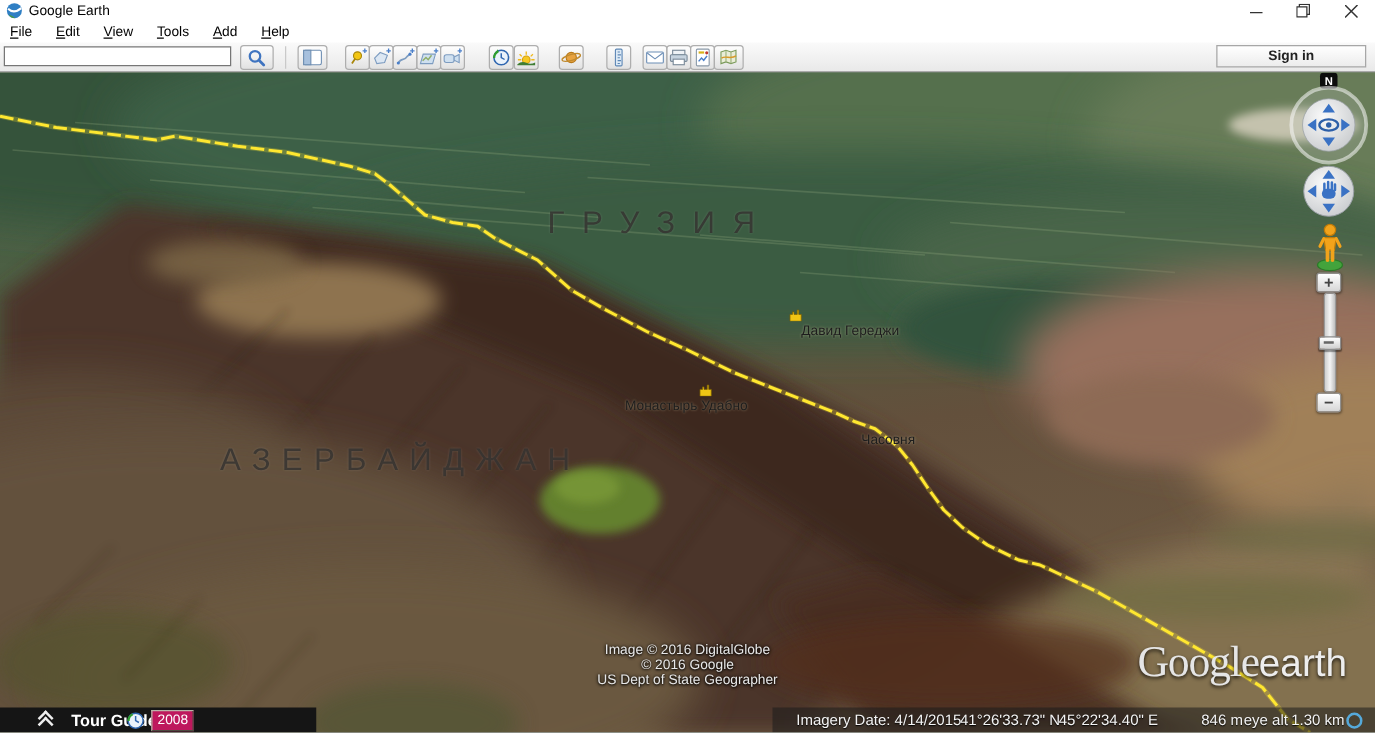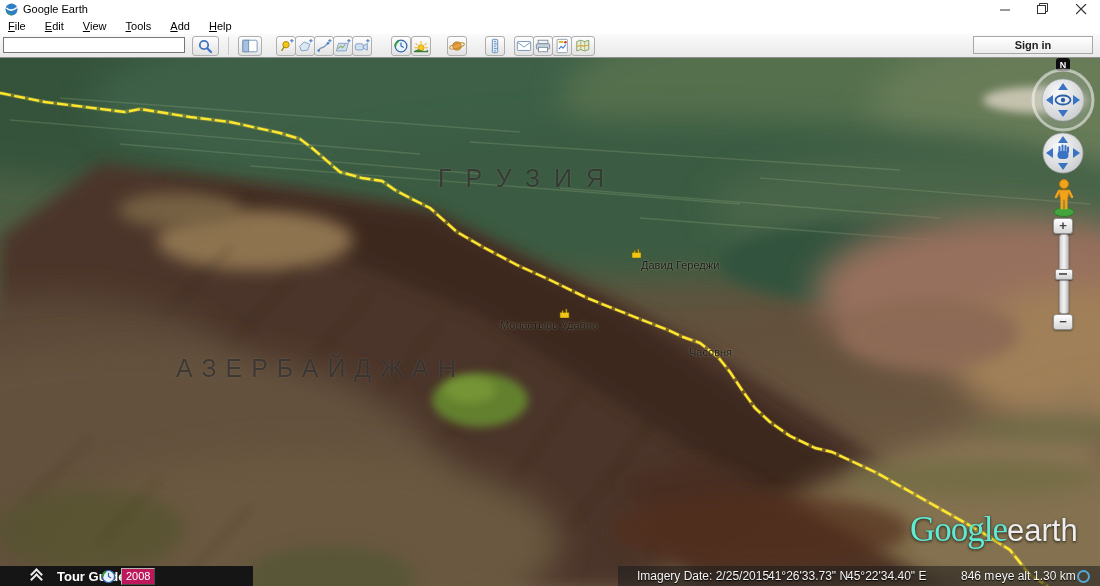--- a/index.html
+++ b/index.html
@@ -49,21 +49,21 @@
   .poi-chapel{left:689px;top:288px;text-align:center;}
   .poi-icon{position:absolute;cursor:pointer;}
   .icon-david{left:631px;top:186px;}
   .icon-monastery{left:559px;top:246px;}
 
   .copyright{position:absolute;left:430px;top:456px;width:240px;text-align:center;
              font-size:11px;line-height:12.2px;color:#e8e8e8;text-shadow:0 1px 2px #000,0 0 3px #000;}
 
   .ge-logo{position:absolute;left:910px;top:452px;white-space:nowrap;
            text-shadow:0 1px 3px rgba(0,0,0,0.8);}
-  .ge-logo .g1{font-family:"Liberation Serif",serif;font-size:35px;color:#5eead4;letter-spacing:-1px;}
+  .ge-logo .g1{font-family:"Liberation Serif",serif;font-size:35px;color:#e5e5e5;letter-spacing:-1px;}
   .ge-logo .g2{font-family:"Liberation Sans",sans-serif;font-size:31px;color:#ededed;font-weight:300;}
 
   
   .nav-look{position:absolute;left:1028px;top:0px;}
   .nav-move{position:absolute;left:1040px;top:72px;}
   .nav-pegman{position:absolute;left:1051px;top:118px;cursor:grab;}
   .nav-zoom{position:absolute;left:1053px;top:160px;width:22px;}
   .zbtn{position:relative;width:20px;height:16px;border:1px solid #909090;border-radius:3px;
         background:linear-gradient(#ffffff,#d6d6d6);color:#444;font-size:13px;font-weight:bold;
         text-align:center;line-height:14px;box-sizing:border-box;box-shadow:0 1px 2px rgba(0,0,0,0.4);}
@@ -345,20 +345,25 @@
 
     <span class="poi-icon icon-monastery">
       <svg width="12" height="10" viewBox="0 0 12 10">
         <path d="M1,10 V4.5 h2 V2.5 h1.2 V4.5 h2.6 V1 h1.2 V4.5 h2 V10 Z" fill="#f0c514" stroke="#7d6200" stroke-width="0.6"></path>
         </svg>
     </span>
     <div class="poi-label poi-monastery">Монастырь Удабно</div>
 
     <div class="poi-label poi-chapel">Часовня</div>
 
+    <div class="copyright">
+      <div>Image © 2016 DigitalGlobe</div>
+      <div>© 2016 Google</div>
+      <div>US Dept of State Geographer</div>
+    </div>
 
     <div class="ge-logo"><span class="g1">Google</span><span class="g2">earth</span></div>
 
     <div class="nav-look">
       <svg width="70" height="80" viewBox="0 0 70 80">
         <defs>
             <radialGradient id="disc" cx="0.4" cy="0.35" r="0.8">
           <stop offset="0" stop-color="#fafafa"></stop>
               <stop offset="1" stop-color="#c3c6c9"></stop>
             </radialGradient>
@@ -427,21 +432,21 @@
     <div class="history-chip">
       <svg width="15" height="15" viewBox="0 0 20 20">
         <circle cx="10" cy="10" r="8" fill="#eaf2fb" stroke="#2f66b0" stroke-width="1.6"></circle>
         <path d="M10,5 v5 l3.5,2" stroke="#2f66b0" stroke-width="1.6" fill="none"></path>
         <path d="M2.4,10.5 a8,8 0 0 1 4.4,-7.2" stroke="#2f9e2f" stroke-width="2.4" fill="none"></path>
       </svg>
       <span class="year-box">2008</span>
     </div>
 
     <div class="statusbar">
-      <span class="st-imagery">Imagery Date: 2/25/2015</span>
+      <span class="st-imagery">Imagery Date: 4/14/2015</span>
       <span class="st-lat">41°26'33.73" N</span>
       <span class="st-lon">45°22'34.40" E</span>
       <span class="st-elevl">elev</span>
       <span class="st-elevv">846 m</span>
       <span class="st-eyel">eye alt</span>
       <span class="st-eyev">1.30 km</span>
       <div class="st-stream"></div>
     </div>
 
   </div>

